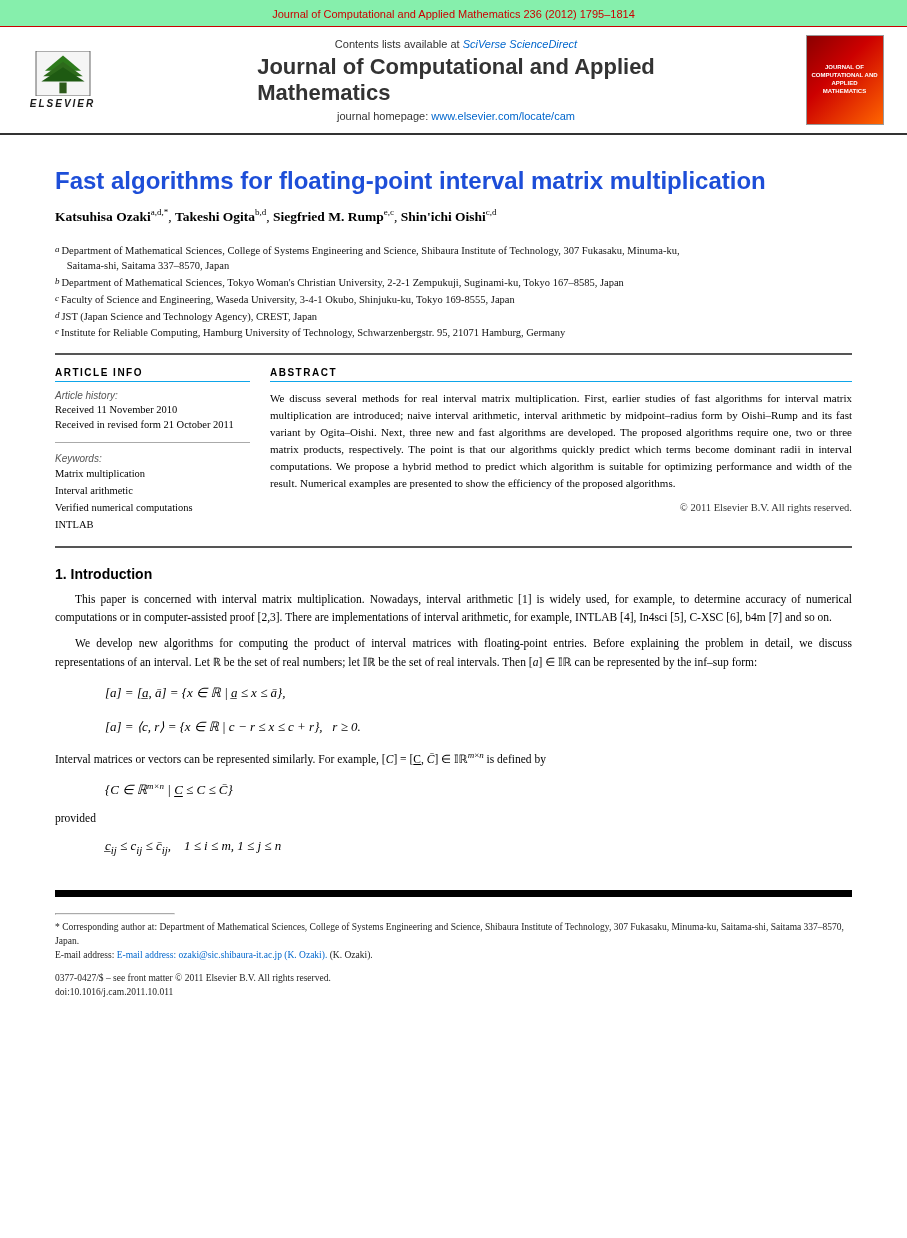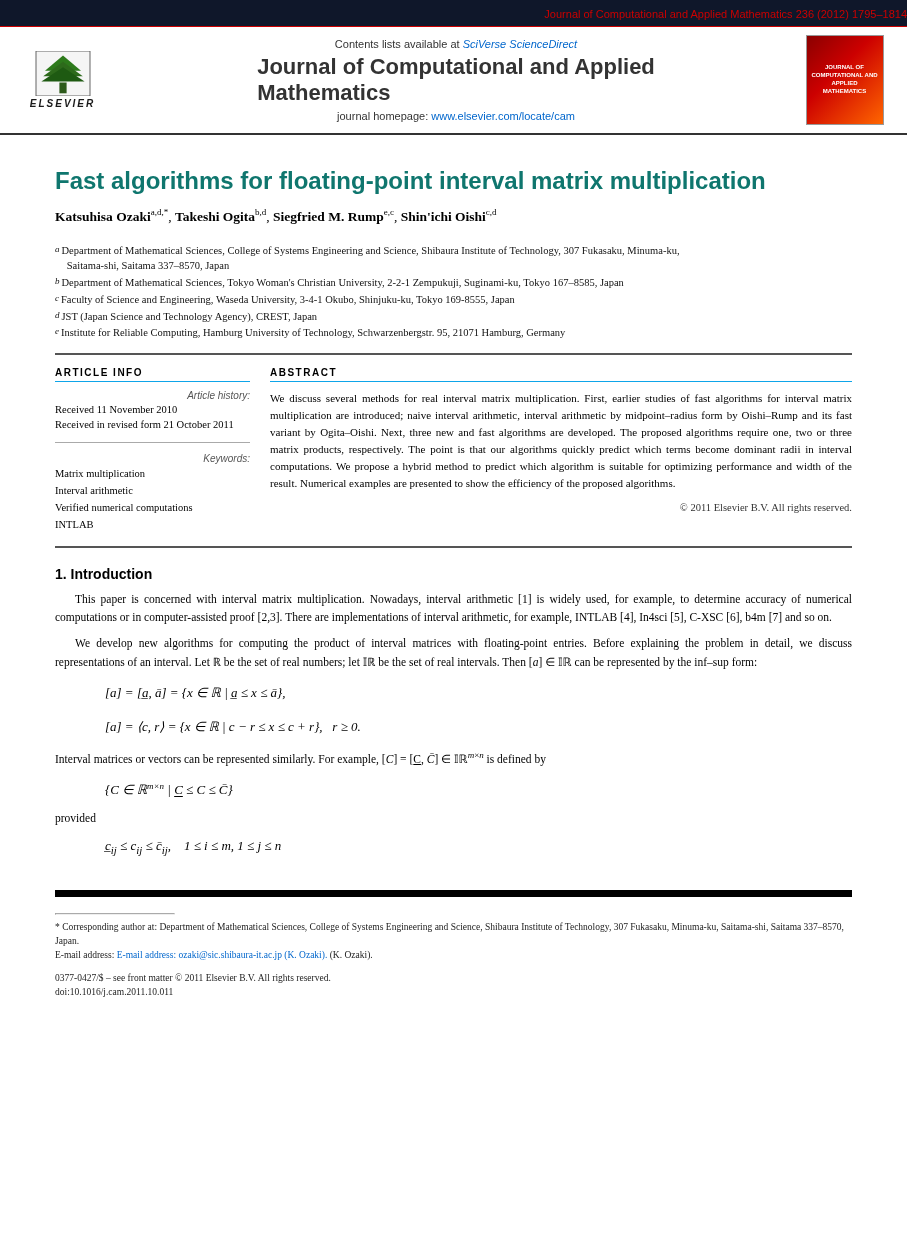--- a/index.html
+++ b/index.html
@@ -7,22 +7,22 @@
       background: #fff;
       font-family: 'Times New Roman', Times, serif;
       font-size: 13px;
       color: #000;
       width: 907px;
       min-height: 1238px;
     }
 
     
     .top-bar {
-      background: #0f172a;
-      text-align: right;
+      background: #86efac;
+      text-align: center;
       padding: 6px 0 4px;
       border-bottom: 1px solid #c00;
     }
     .top-bar span {
       font-size: 11px;
       color: #c00;
       font-family: Arial, sans-serif;
     }
 
     
@@ -122,21 +122,21 @@
 
     
     .main-content {
       padding: 10px 55px 20px 55px;
     }
 
     
     .article-title {
       font-size: 24px;
       font-weight: bold;
-      color: #0f766e;
+      color: #1d4ed8;
       margin: 22px 0 10px 0;
       font-family: Arial, sans-serif;
       line-height: 1.2;
     }
 
     
     .authors-line {
       font-size: 13.5px;
       margin-bottom: 16px;
       line-height: 1.5;
@@ -198,21 +198,20 @@
       border-bottom: 1px solid #0ea5e9;
       padding-bottom: 3px;
       margin-bottom: 8px;
     }
     .info-category {
       font-size: 10px;
       color: #555;
       font-style: italic;
       margin-bottom: 2px;
       font-family: Arial, sans-serif;
-      text-align: right;
     }
     .info-value {
       font-size: 10.5px;
       line-height: 1.4;
       margin-bottom: 6px;
     }
     .keyword-item {
       font-size: 10.5px;
       line-height: 1.6;
     }

